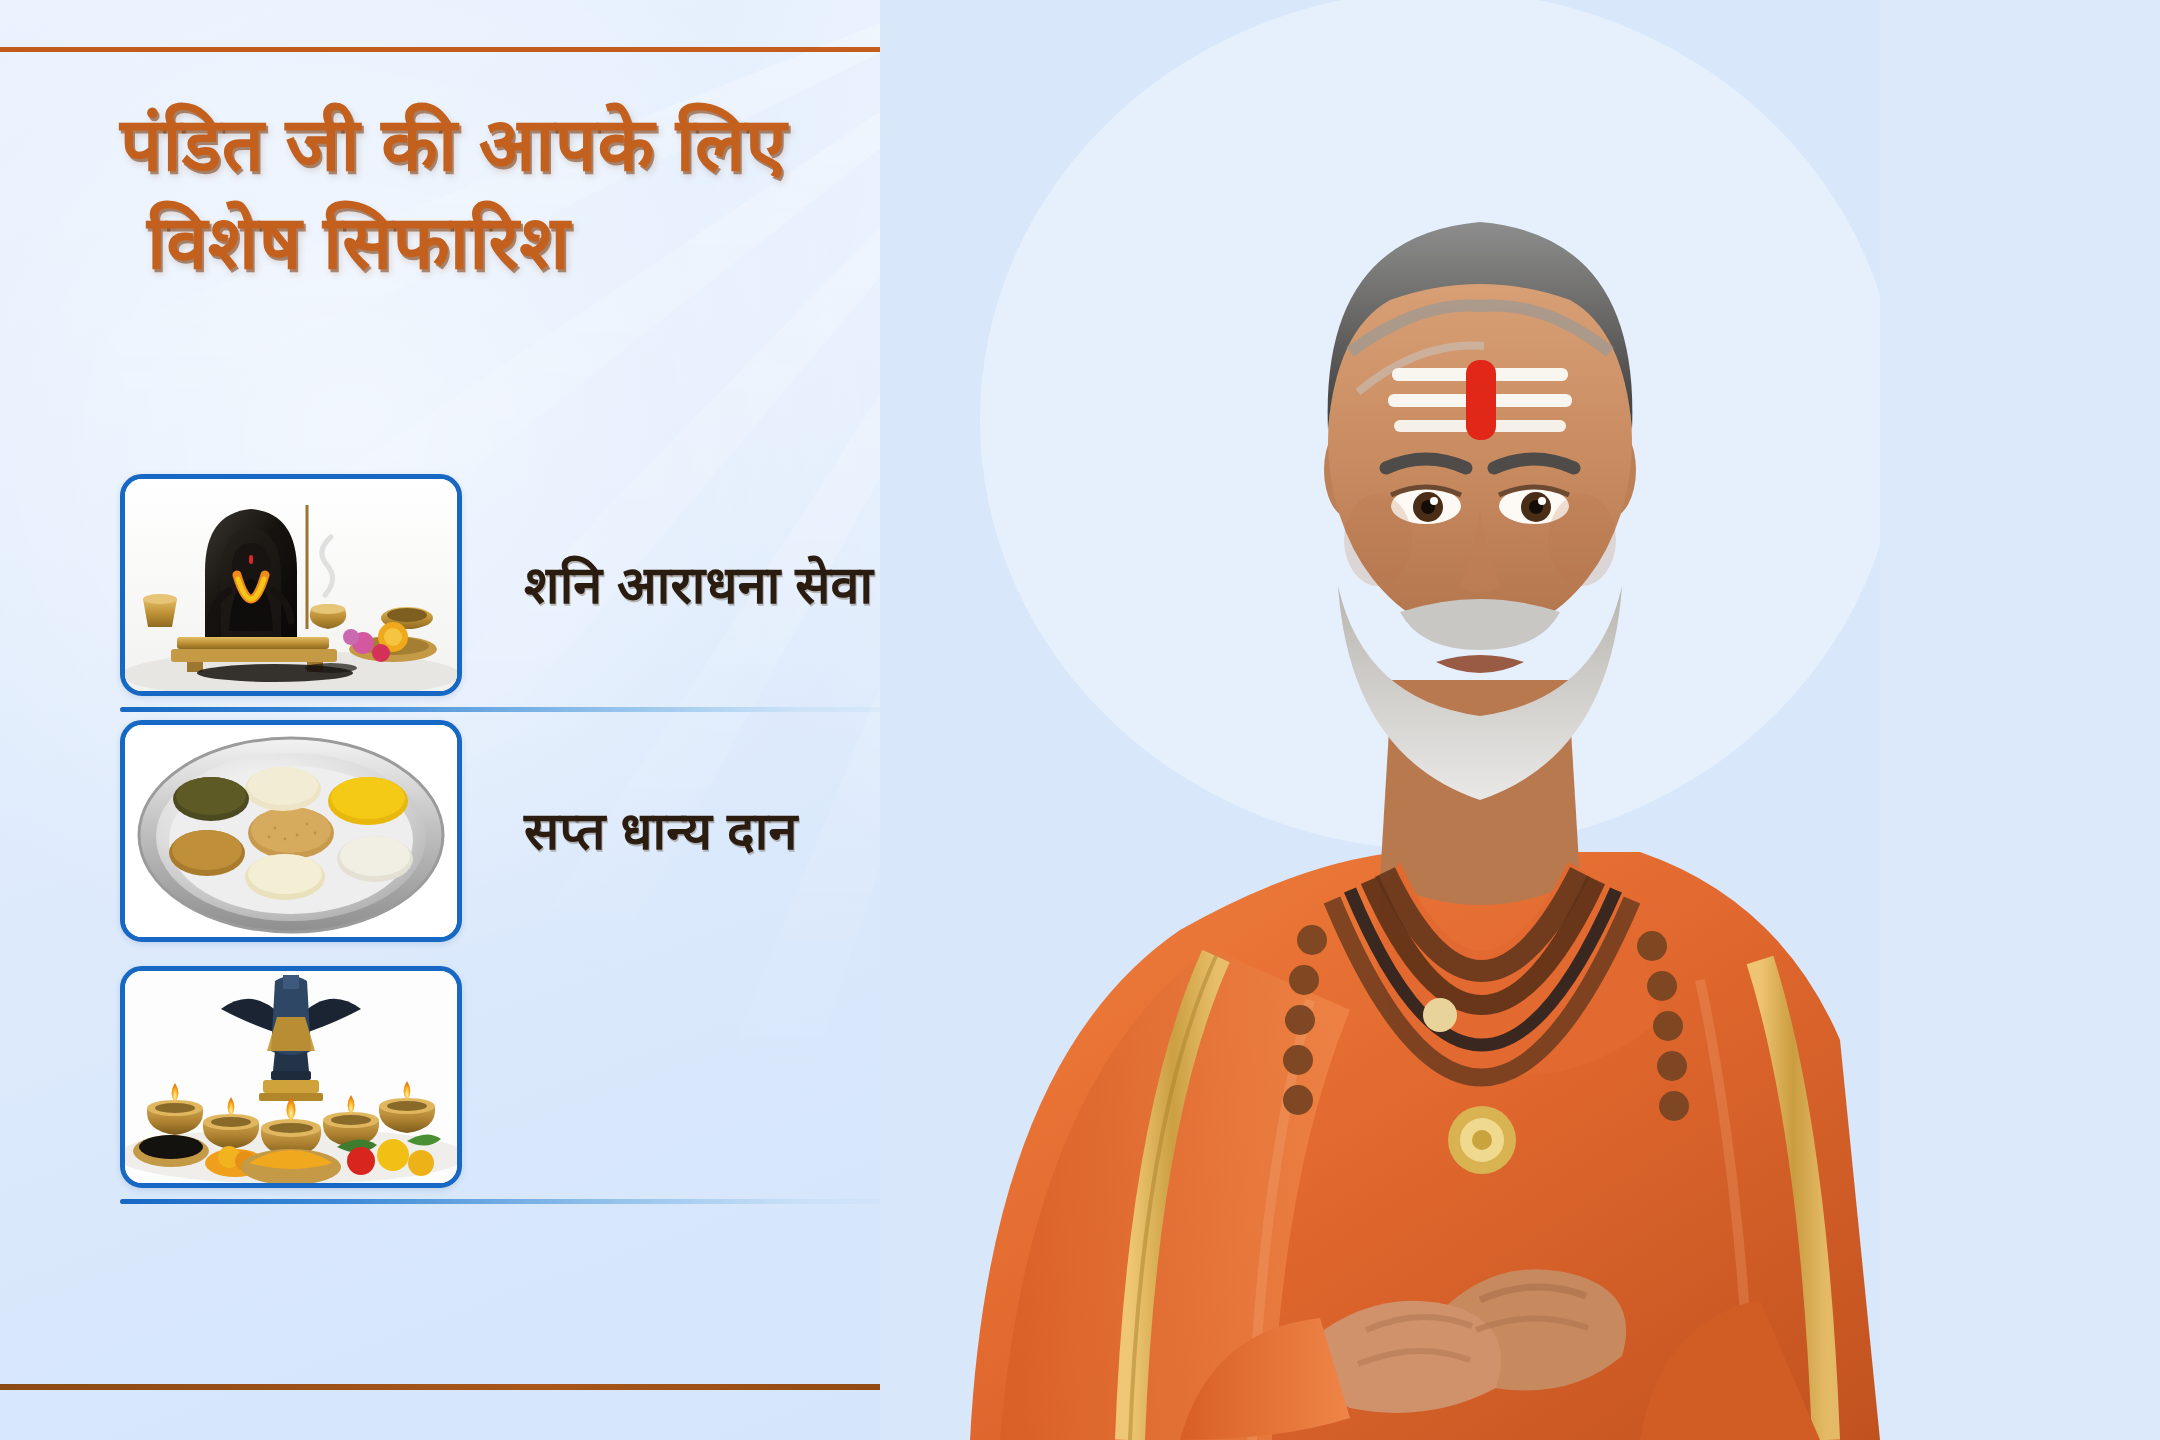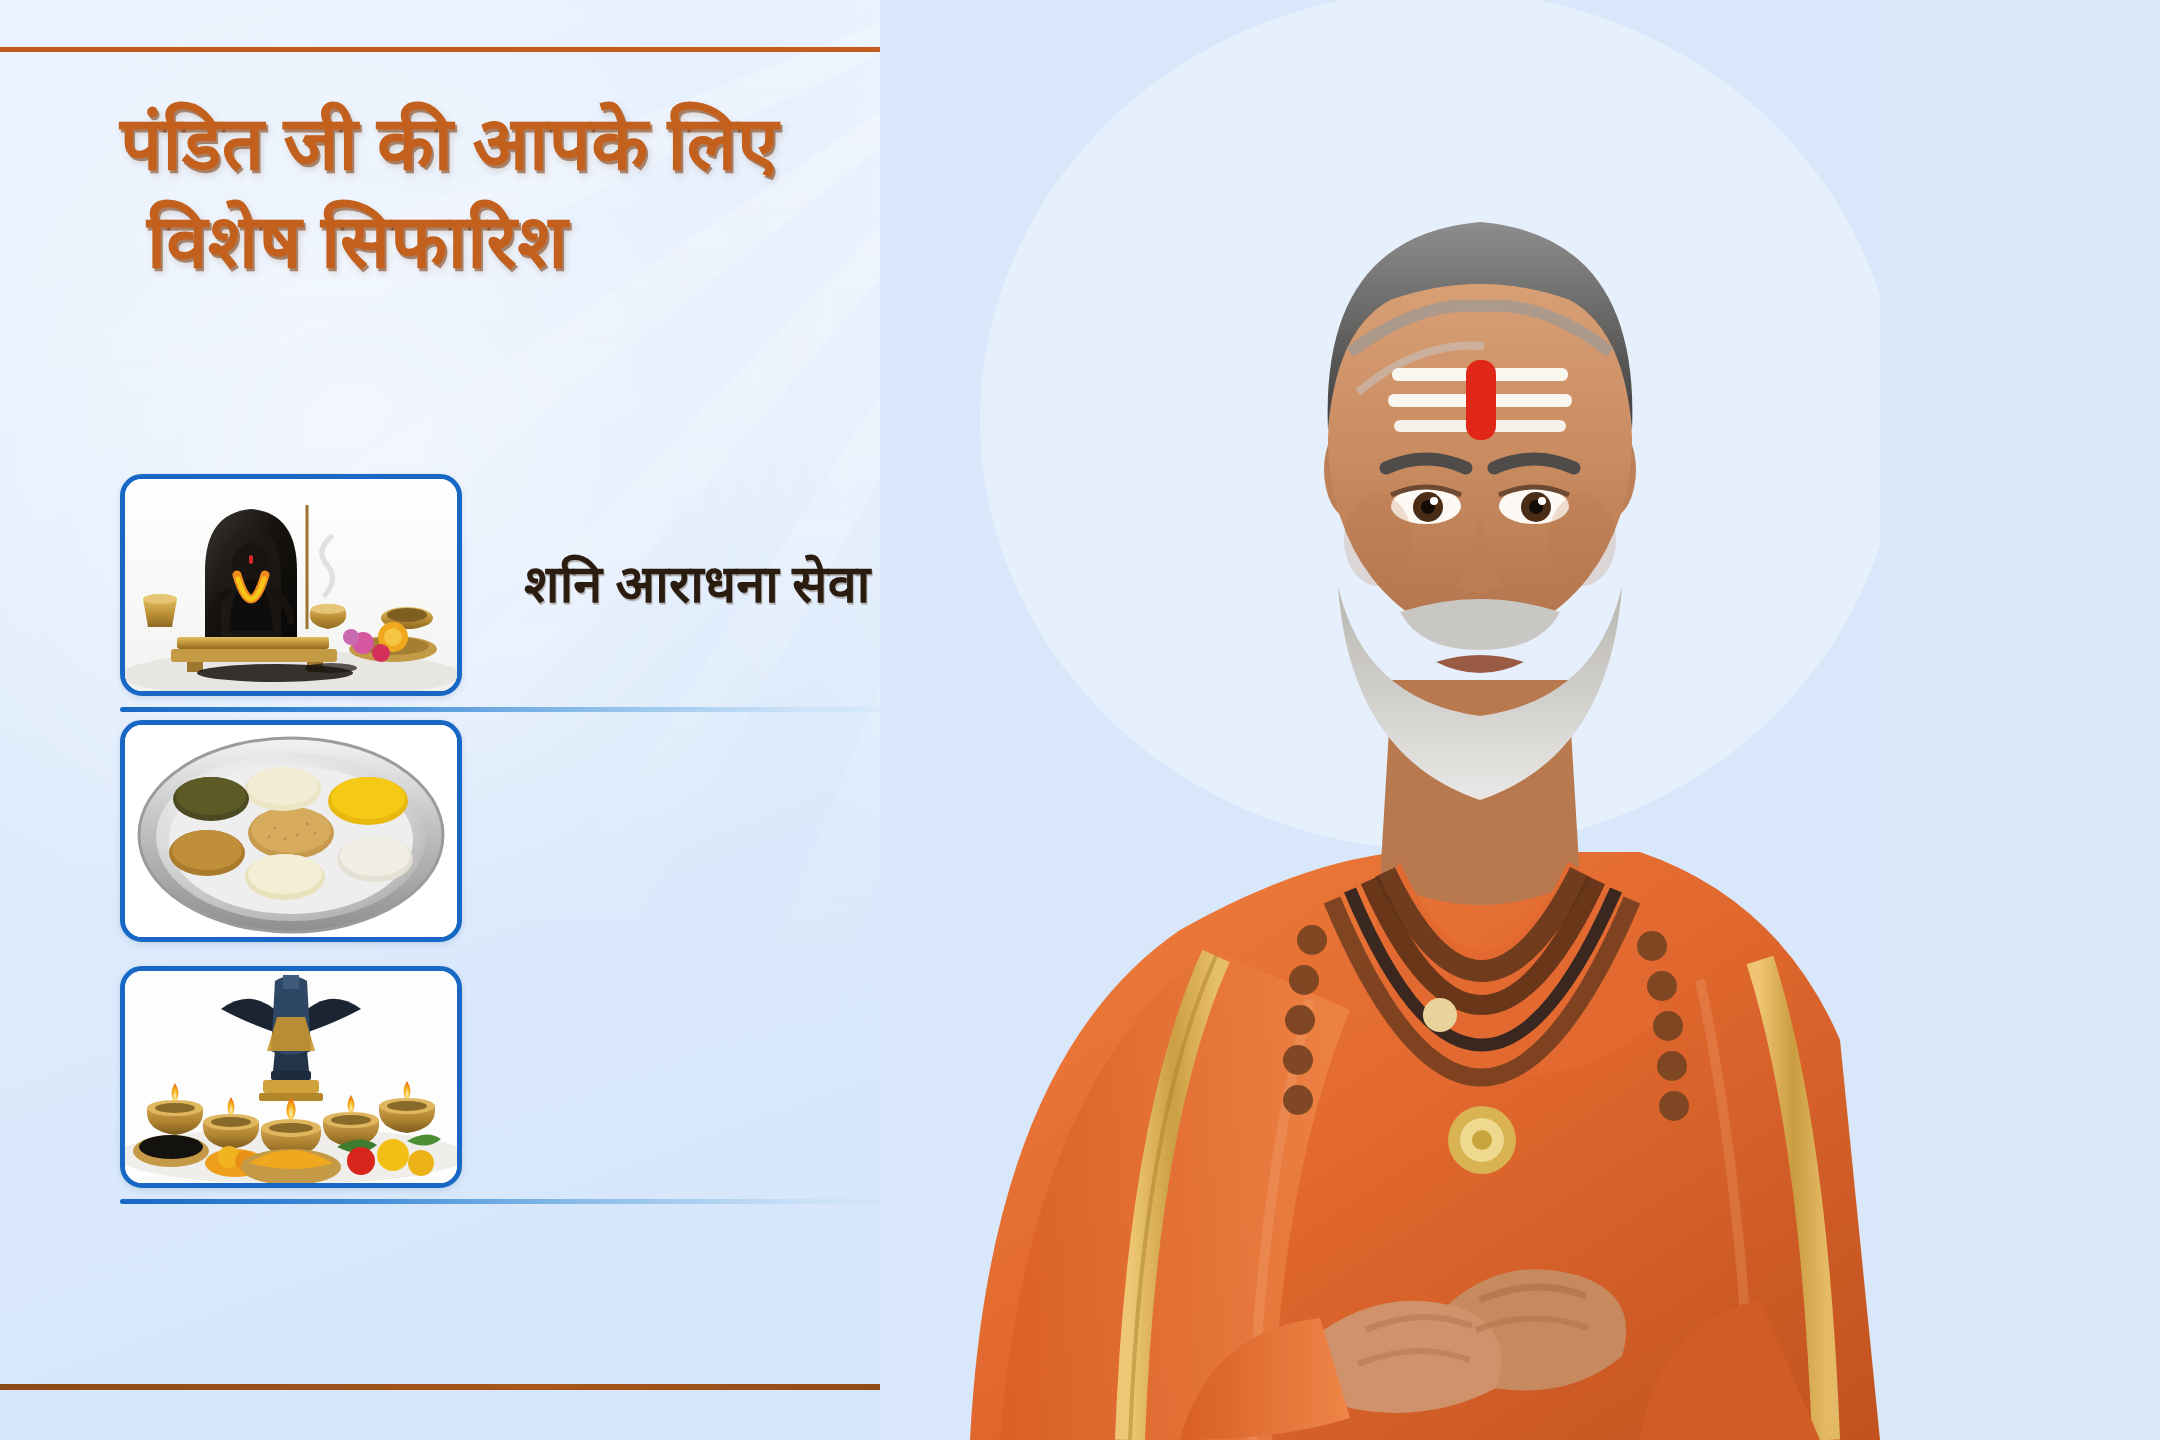--- a/index.html
+++ b/index.html
@@ -1,21 +1,21 @@
 <!DOCTYPE html>
 <html><head>
 <meta charset="utf-8">
 <style>
   html,body{margin:0;padding:0;}
   body{
     width:2160px;height:1440px;overflow:hidden;
     font-family:"Liberation Sans","DejaVu Sans",sans-serif;
     background:#dce9fb;
   }
-  .stage{position:relative;width:1880px;height:1440px;overflow:hidden;background:#d9e8fb;font-family:Liberation Serif, serif;}
+  .stage{position:relative;width:1880px;height:1440px;overflow:hidden;background:#d9e8fb;}
 
   
   .bg-base{
     position:absolute;inset:0;
     background:
       linear-gradient(160deg,#eaf3fe 0%,#e2edfd 28%,#d9e8fb 58%,#d2e3fa 100%);
   }
   .bg-rays{position:absolute;inset:0;opacity:.85;}
   .bg-glow{
     position:absolute;left:620px;top:-420px;width:1500px;height:1500px;
@@ -225,20 +225,21 @@
             <circle cx="150" cy="103" r="1.4"></circle>
               <circle cx="172" cy="110" r="1.4"></circle>
               <circle cx="182" cy="99" r="1.4"></circle>
             <circle cx="160" cy="114" r="1.4"></circle>
               <circle cx="190" cy="108" r="1.4"></circle>
               <circle cx="144" cy="112" r="1.4"></circle>
           </g>
           <ellipse cx="166" cy="110" rx="152" ry="97" fill="none" stroke="#9b9b9b" stroke-width="3"></ellipse>
         </svg>
       </div>
+      <div class="row-label">सप्त धान्य दान</div>
       <div class="divider div2"></div>
     </div>
 
     <div class="row">
       <div class="thumb">
         <svg viewBox="0 0 332 212" preserveAspectRatio="xMidYMid slice">
           <defs>
             <linearGradient id="diya" x1="0" y1="0" x2="0" y2="1">
               <stop offset="0%" stop-color="#dcae57"></stop>
                 <stop offset="60%" stop-color="#ad8130"></stop>

